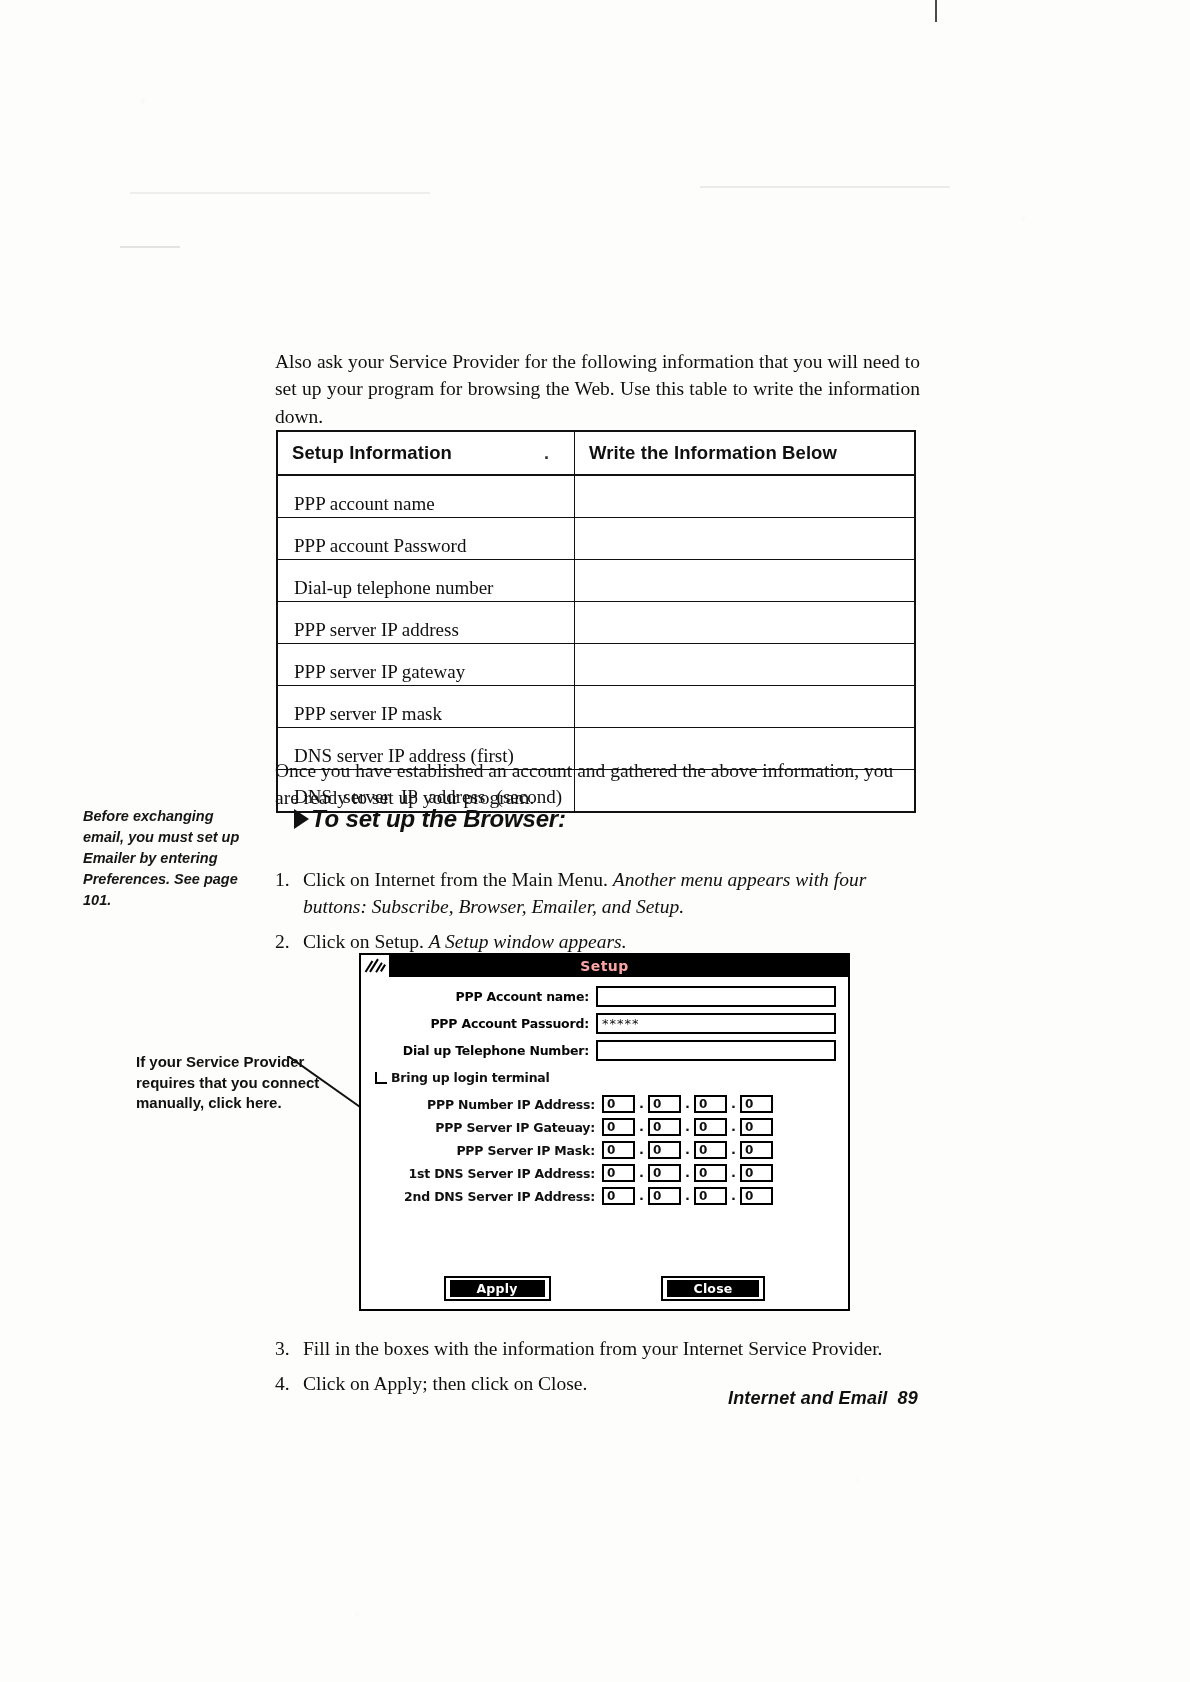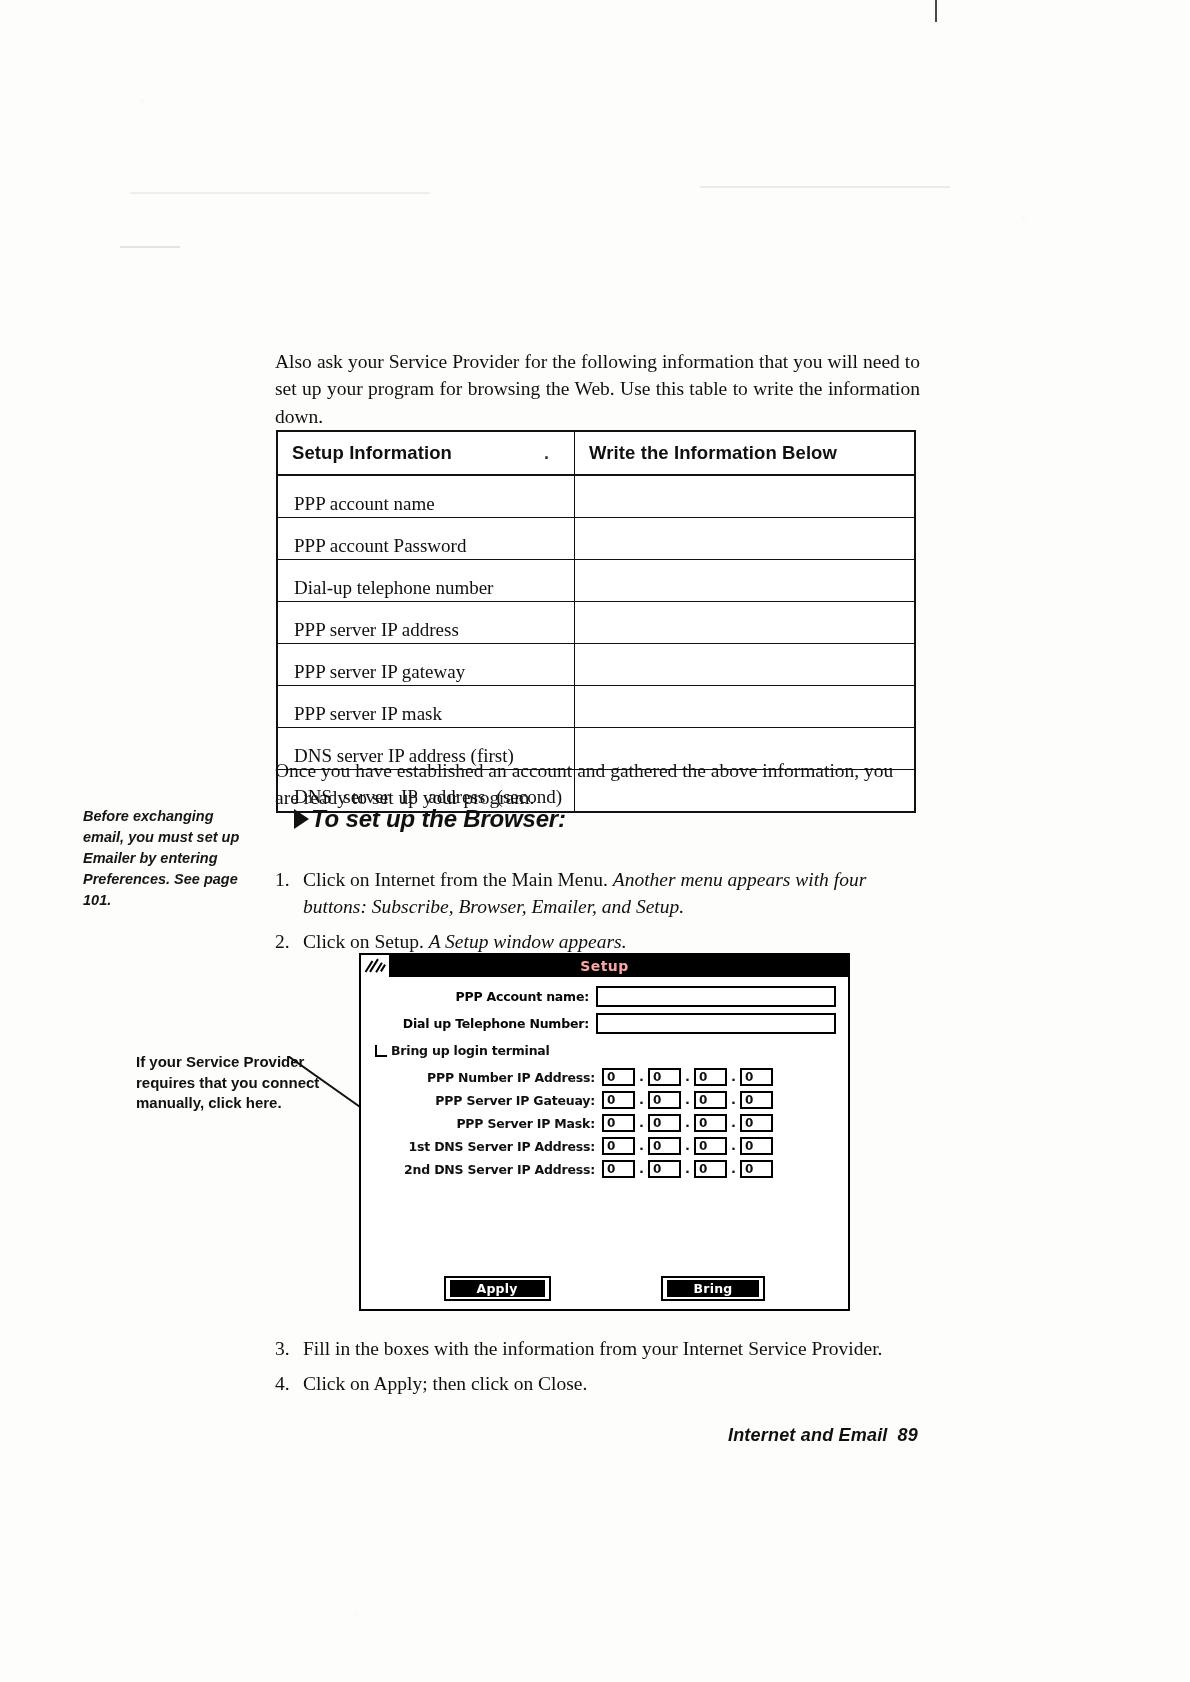--- a/index.html
+++ b/index.html
@@ -366,21 +366,21 @@
     font-weight: bold;
     padding: 1px 27px;
     letter-spacing: .2px;
     text-align: right;
   }
 
   
   .footer {
     position: absolute;
     right: 272px;
-    top: 1425px;
+    top: 1388px;
     font-family: "Liberation Sans", sans-serif;
     font-style: italic;
     font-weight: bold;
     font-size: 18px;
     letter-spacing: .2px;
   }
   .footer .pg { margin-left: 10px; }
 </style>
 </head>
 <body>
@@ -481,20 +481,24 @@
       <div class="title-text">Setup</div>
     </div>
 
     <div class="dlg-body">
 
       <div class="fld-row">
         <div class="fld-label wide-label">PPP Account name:</div>
         <div class="text-box"></div>
       </div>
 
+      <div class="fld-row">
+        <div class="fld-label wide-label">PPP Account Passuord:</div>
+        <div class="text-box">*****</div>
+      </div>
 
       <div class="fld-row">
         <div class="fld-label wide-label">Dial up Telephone Number:</div>
         <div class="text-box"></div>
       </div>
 
       <div class="check-row">
         <div class="checkbox"></div>
         <div class="check-label">Bring up login terminal</div>
       </div>
@@ -552,21 +556,21 @@
         <div class="octet">0</div>
         <div class="dot-sep">.</div>
         <div class="octet">0</div>
       </div>
 
       <div class="btn-bar">
         <div class="dlg-btn">
           <span>Apply</span>
         </div>
         <div class="dlg-btn">
-          <span>Bring</span>
+          <span>Close</span>
         </div>
       </div>
 
     </div>
   </div>
 
   <div class="steps-late">
     <div class="step">
       <div class="step-num">3.</div>
       <div class="step-body">Fill in the boxes with the information from your Internet Service Provider.</div>

